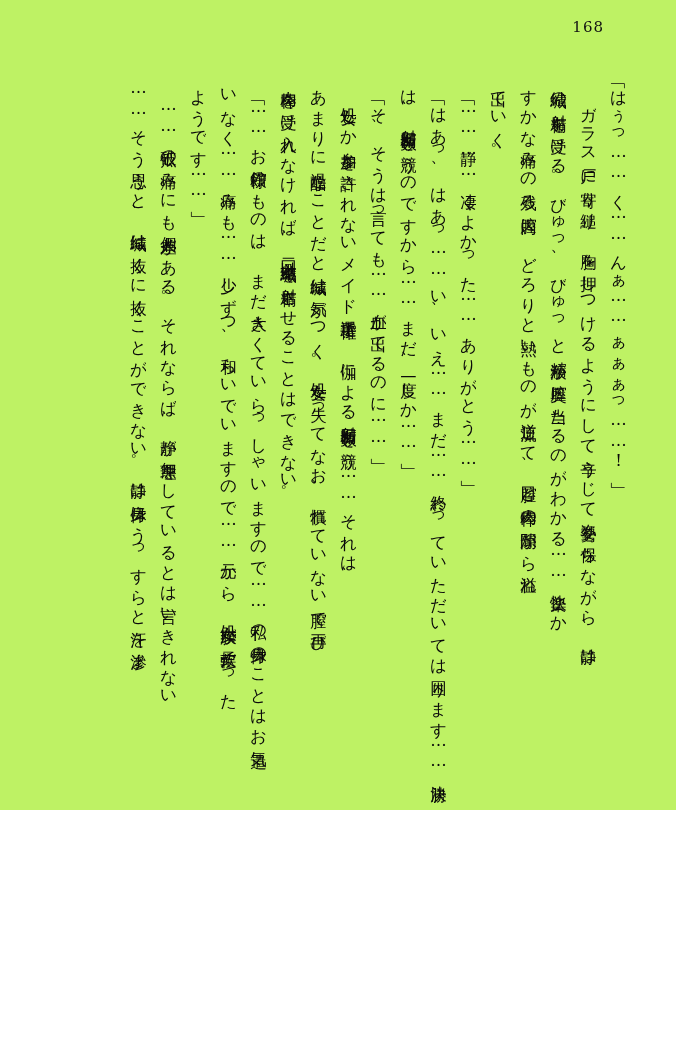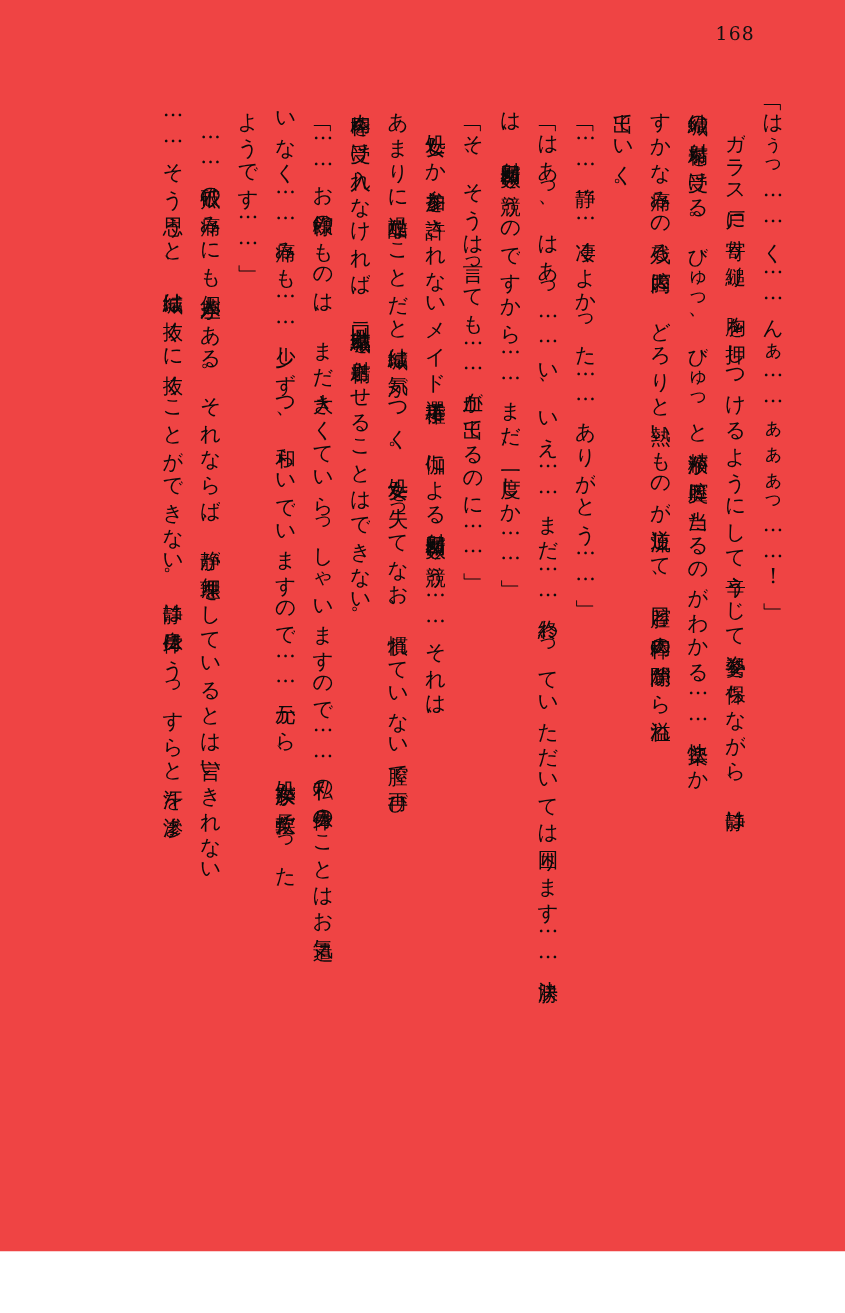--- a/index.html
+++ b/index.html
@@ -10,23 +10,23 @@
   body {
     width: 676px;
     height: 1050px;
     overflow: hidden;
     font-family: "DejaVu Serif", "Liberation Serif", serif;
     color: #000000;
   }
   .page {
     position: relative;
     width: 676px;
-    height: 1001px;
+    height: 810px;
     box-sizing: border-box;
-    background: #ef4444;
+    background: #bef264;
   }
   .page-number {
     position: absolute;
     top: 18px;
     right: 72px;
     font-size: 15px;
     letter-spacing: 1px;
     color: #111;
     font-family: "DejaVu Serif", "Liberation Serif", serif;
   }

